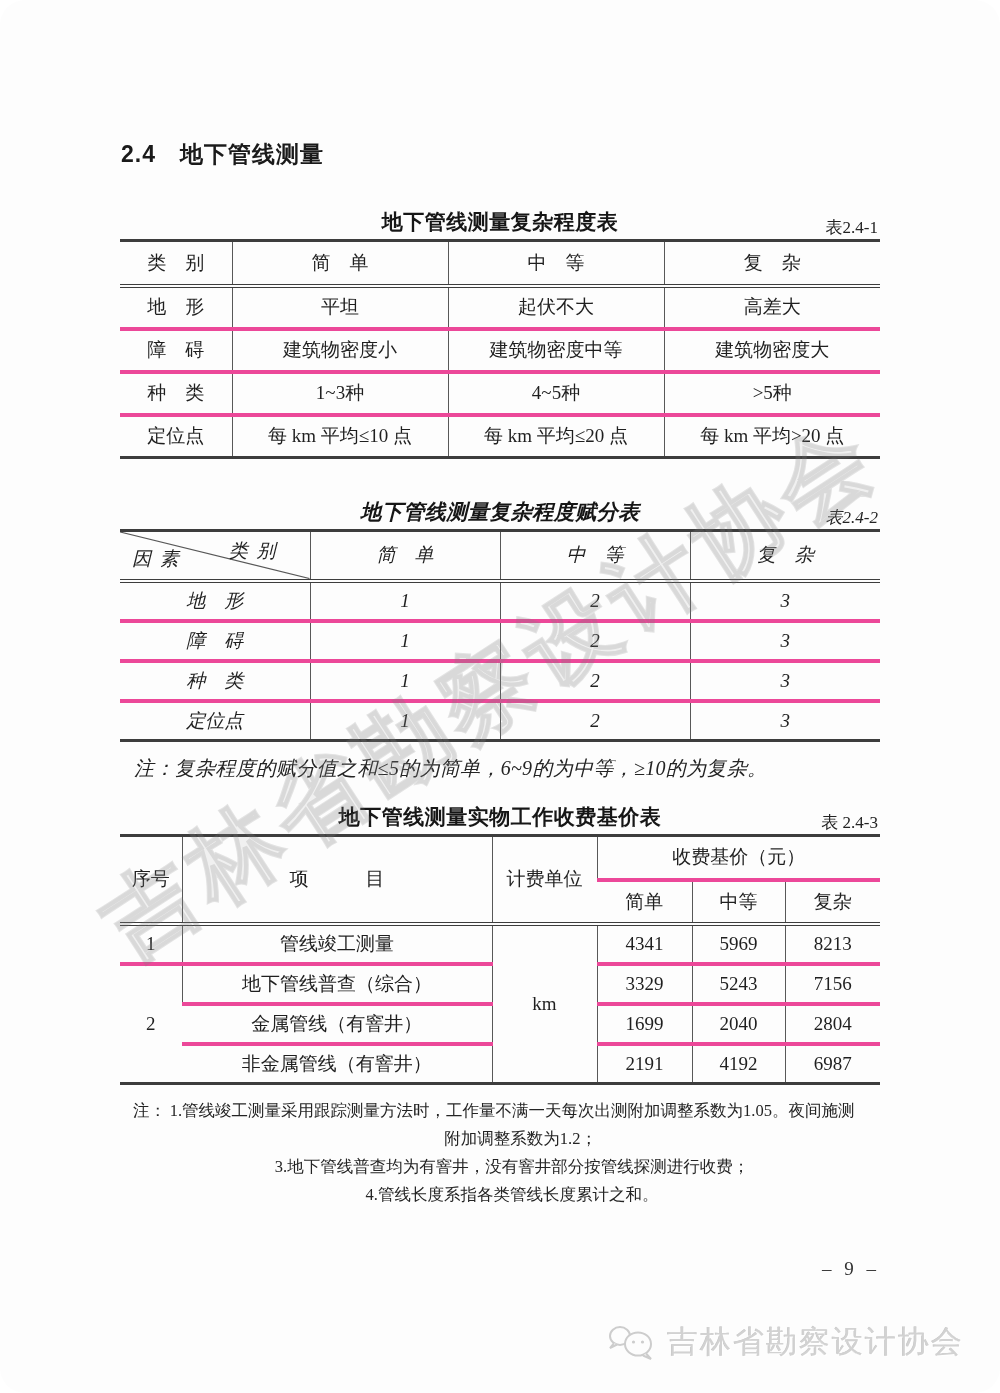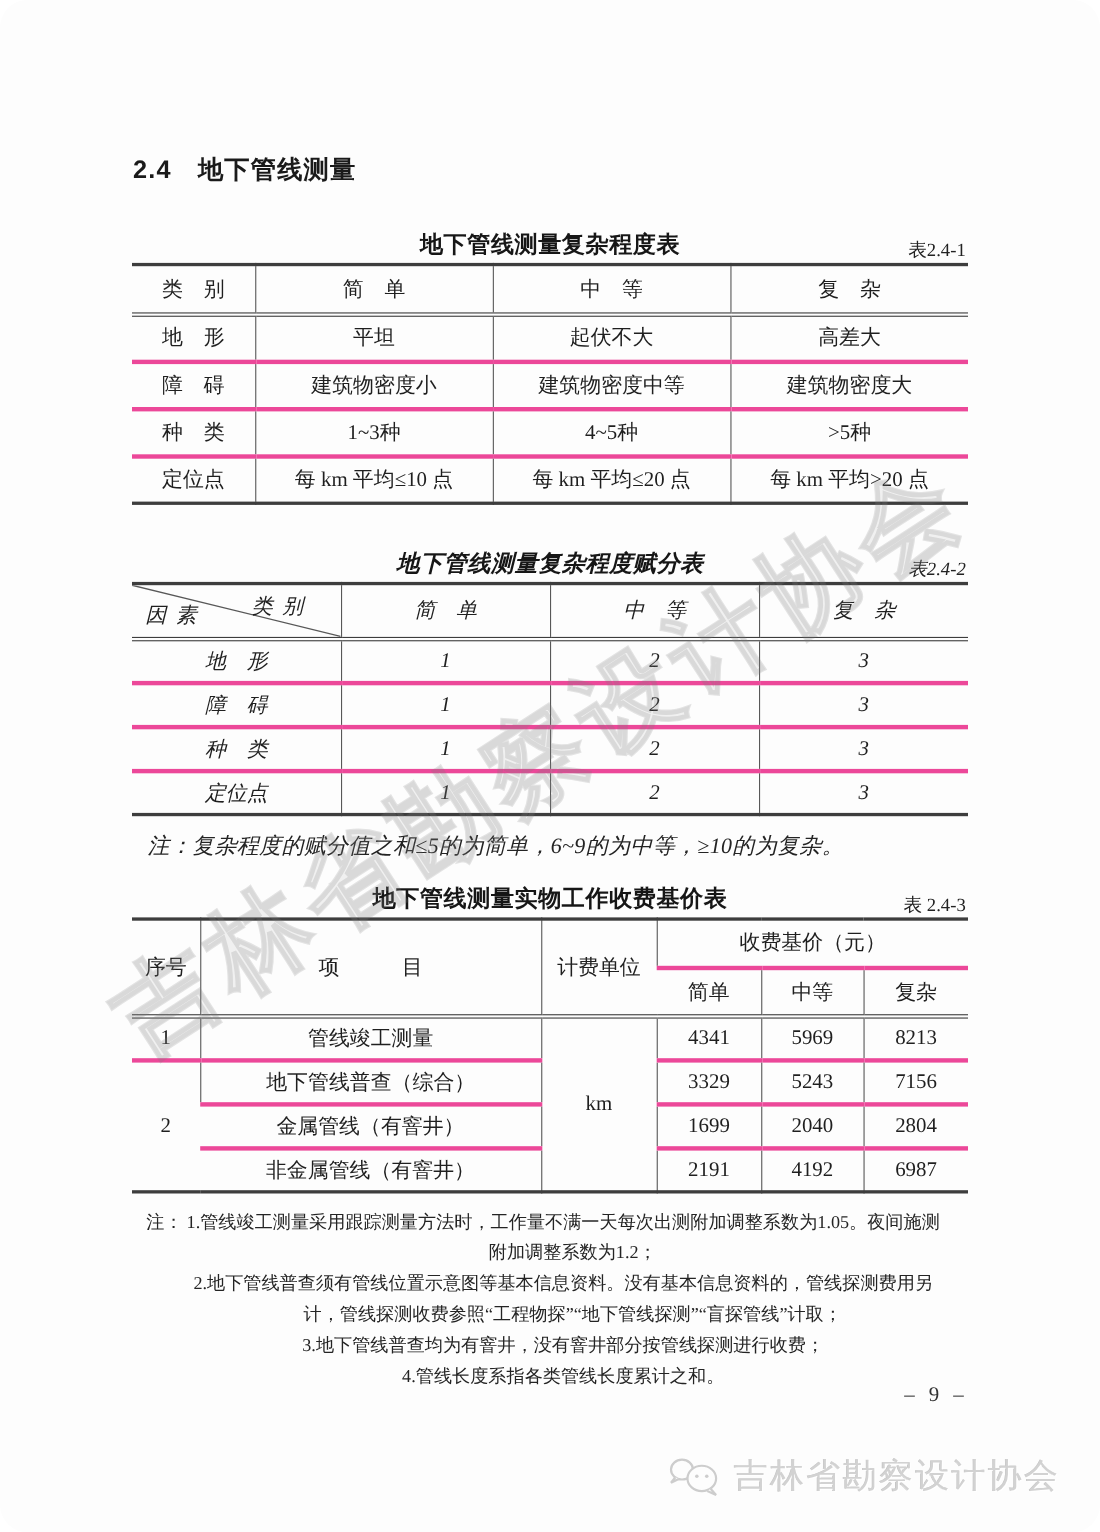--- a/index.html
+++ b/index.html
@@ -243,21 +243,20 @@
         <td>2191</td>
         <td>4192</td>
         <td>6987</td>
       </tr>
     </tbody>
       </table>
     <div class="notes">
       <div class="lab">注：</div>
       <div class="items">
         <div class="ni">1.管线竣工测量采用跟踪测量方法时，工作量不满一天每次出测附加调整系数为1.05。夜间施测附加调整系数为1.2；</div>
-        <div class="ni">2.地下管线普查须有管线位置示意图等基本信息资料。没有基本信息资料的，管线探测费用另计，管线探测收费参照“工程物探”“地下管线探测”“盲探管线”计取；</div>
         <div class="ni">3.地下管线普查均为有窨井，没有窨井部分按管线探测进行收费；</div>
         <div class="ni">4.管线长度系指各类管线长度累计之和。</div>
       </div>
     </div>
   </div>
 
   <div class="pagenum">– 9 –</div>
 
   <div class="brand">
     <svg width="52" height="44" viewBox="0 0 52 44" fill="none">

